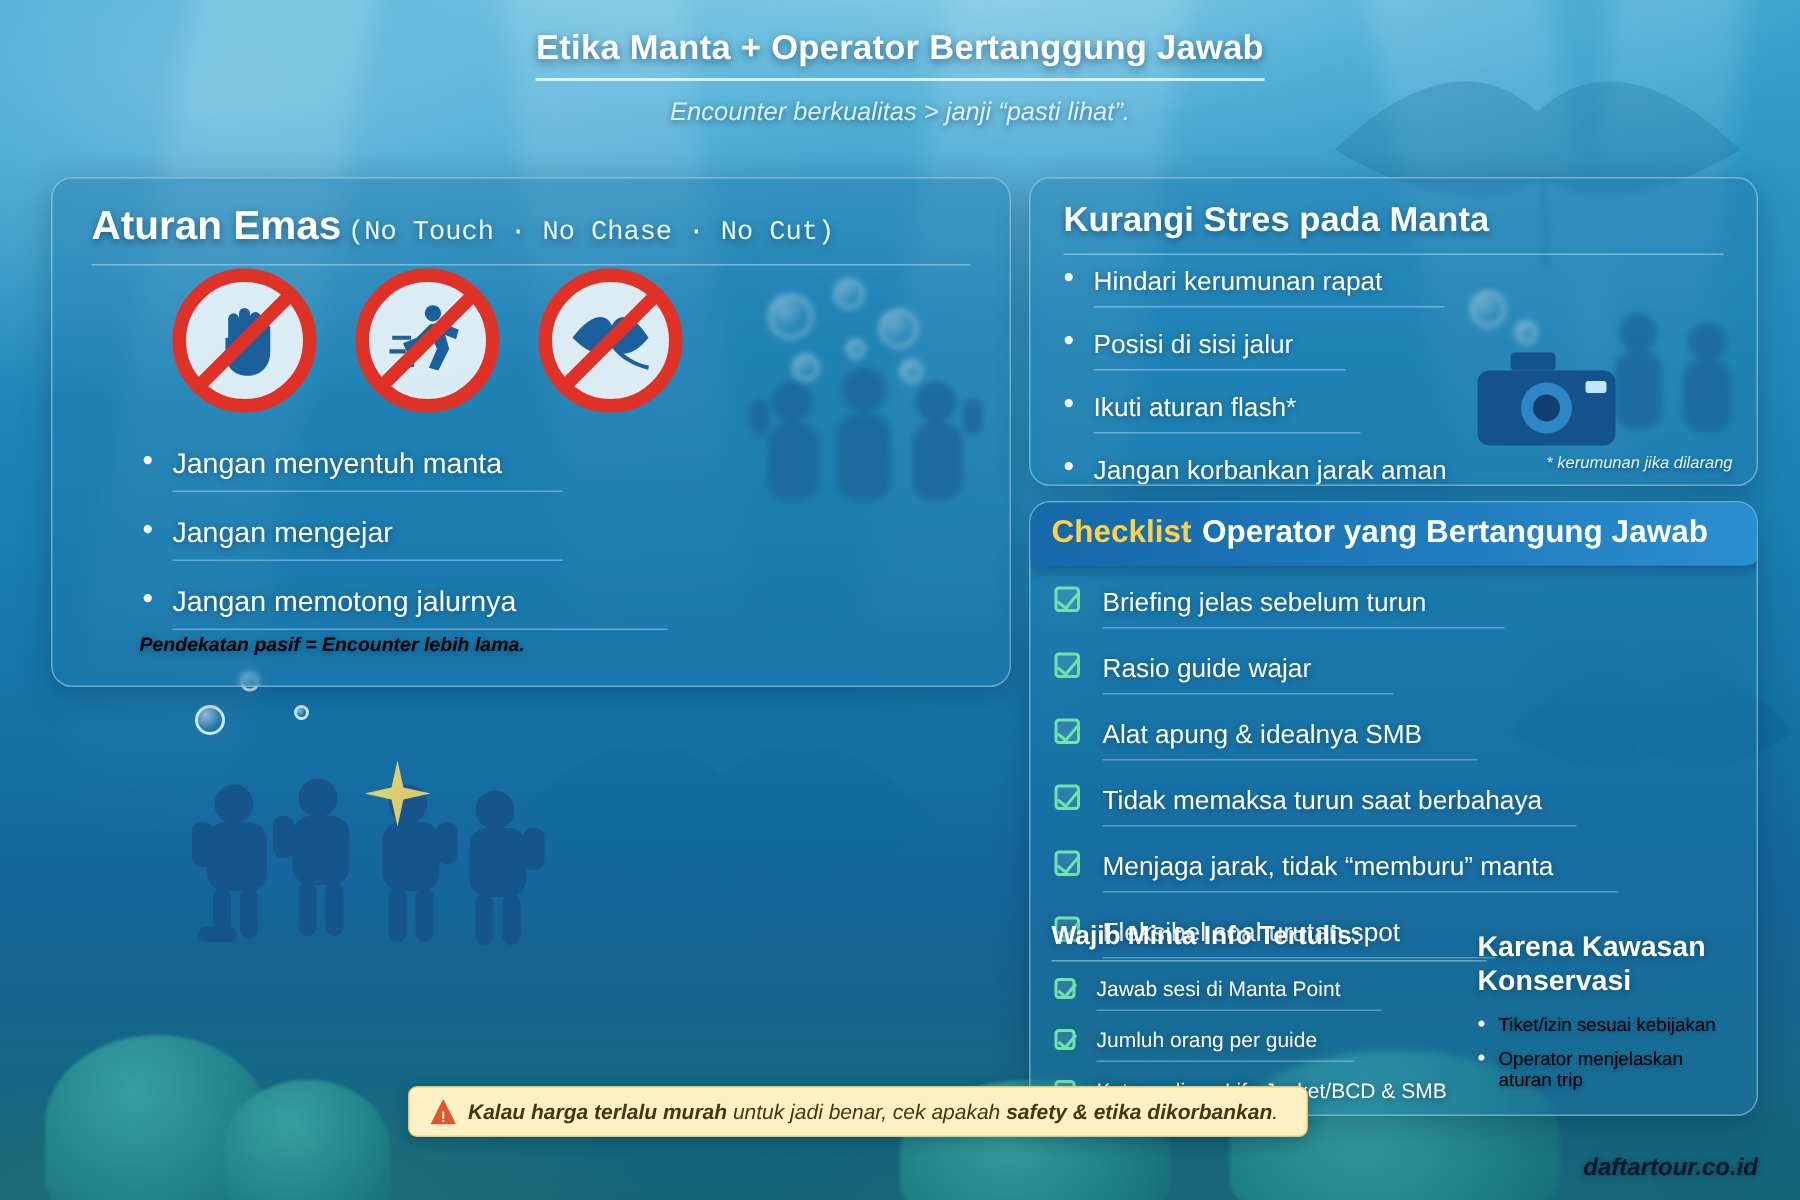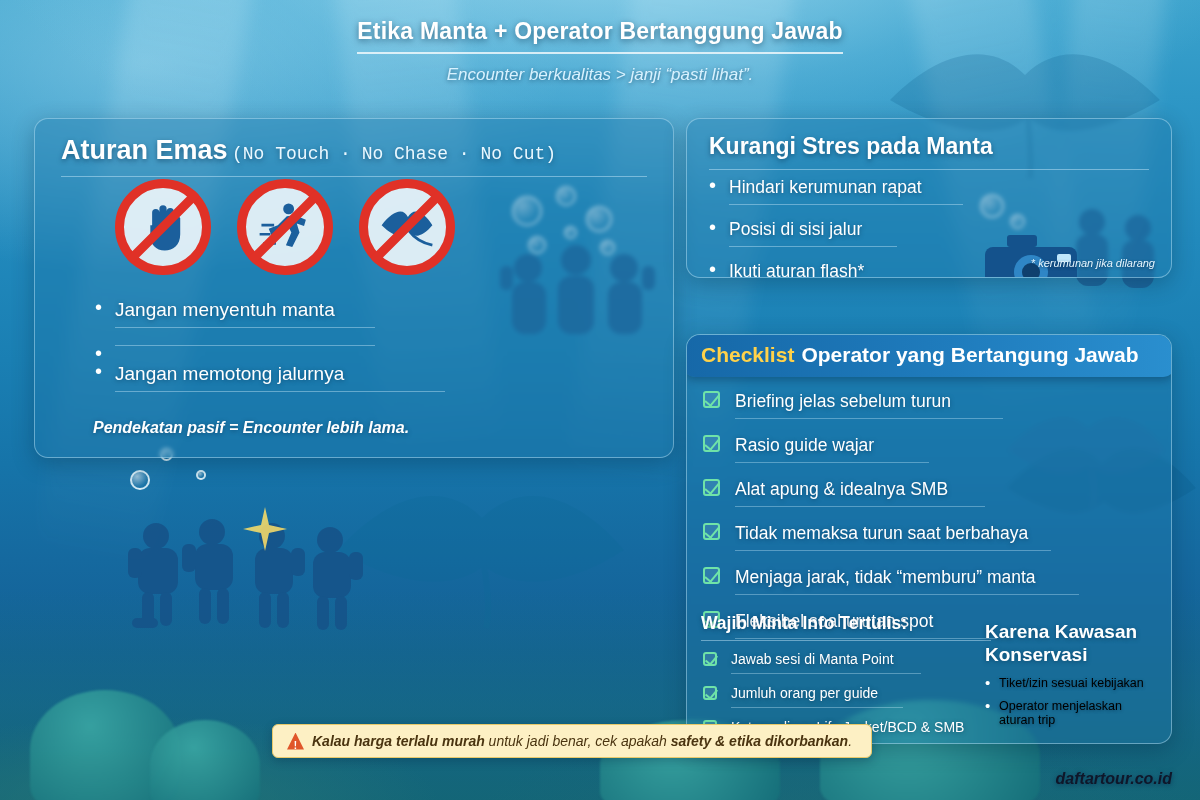--- a/index.html
+++ b/index.html
@@ -126,26 +126,26 @@
   .bullet-row { position: relative; padding: 0 0 5px 22px; margin-bottom: 12px; }
   .bullet-row::before {
     content: "•"; position: absolute; left: 2px; top: -2px;
     color: #ffffff; font-size: 20px; line-height: 1;
   }
   .bullet-row .txt { color: #ffffff; font-size: 19px; text-shadow: 0 1px 4px rgba(0,40,70,.5); }
   .bullet-row .ul { margin-top: 6px; border-top: 1px solid rgba(210,240,255,.40); }
 
   #golden-foot {
     position: absolute; left: 58px; bottom: 20px;
-    color: #ffffff; font-size: 16px; font-style: italic; font-weight: bold;
+    color: #000000; font-size: 13px; font-style: italic; font-weight: bold;
     text-shadow: 0 1px 4px rgba(0,40,70,.5);
   }
 
   
-  #card-stress { left: 686px; top: 118px; width: 486px; height: 160px; }
+  #card-stress { left: 686px; top: 118px; width: 486px; height: 206px; }
   #stress-head { padding: 14px 22px 0 22px; }
   #stress-head .t1 { font-size: 23px; }
   #stress-head hr { margin-top: 9px; }
   #stress-list { position: absolute; left: 20px; top: 58px; right: 20px; }
   #stress-list .bullet-row { margin-bottom: 10px; padding-bottom: 4px; }
   #stress-list .txt { font-size: 17.5px; }
   #stress-note {
     position: absolute; right: 16px; bottom: 8px;
     font-size: 11px; color: #e6f6ff; font-style: italic;
     text-shadow: 0 1px 3px rgba(0,40,70,.6);
@@ -409,20 +409,21 @@
       <div class="slash"></div>
     </div>
   </div>
 
   <div class="bullets" style="top:180px;">
     <div class="bullet-row">
       <div class="txt">Jangan menyentuh manta</div>
       <div class="ul" style="width:260px;"></div>
     </div>
     <div class="bullet-row">
+      <div class="txt">Jangan mengejar</div>
       <div class="ul" style="width:260px;"></div>
     </div>
     <div class="bullet-row">
       <div class="txt">Jangan memotong jalurnya</div>
       <div class="ul" style="width:330px;"></div>
     </div>
   </div>
 
   <div id="golden-foot">Pendekatan pasif = Encounter lebih lama.</div>
 </section>

